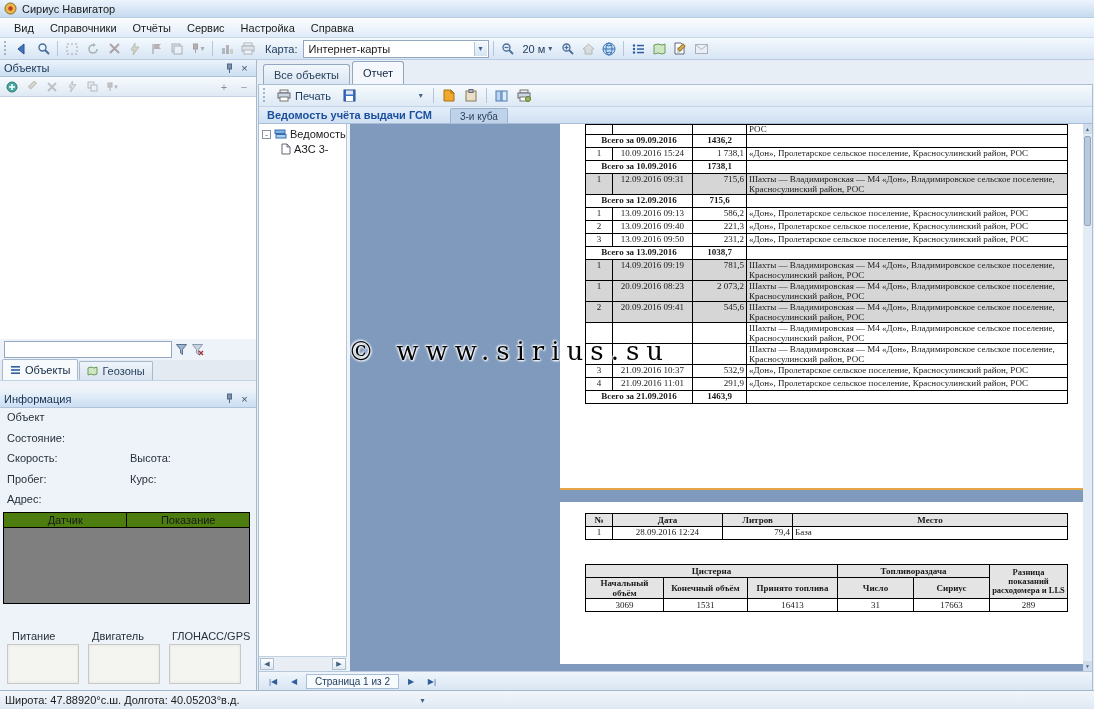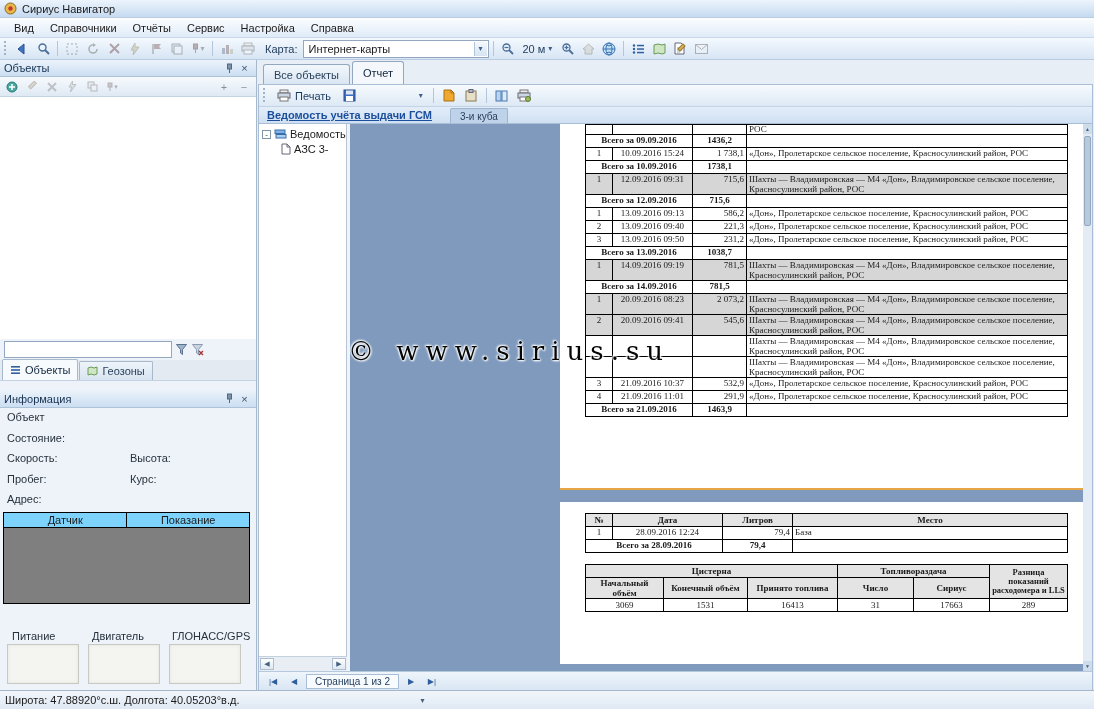--- a/index.html
+++ b/index.html
@@ -34,34 +34,34 @@
   .obj-list{left:0;top:37px;width:100%;height:242px;background:#ffffff;}
   .obj-search{left:0;top:279px;width:100%;height:21px;display:flex;align-items:center;gap:3px;padding:0 4px;}
   .obj-search input{width:168px;height:17px;border:1px solid #93a8c0;background:#fff;font-family:"Liberation Sans",sans-serif;font-size:11px;padding:0 3px;}
   .obj-tabs{left:0;top:300px;width:100%;height:21px;background:#e4eaf2;border-bottom:1px solid #c3d3e4;display:flex;align-items:flex-end;padding-left:2px;gap:1px;}
   .otab{height:19px;display:flex;align-items:center;gap:4px;padding:0 7px;border:1px solid #a9b9cc;border-bottom:none;background:linear-gradient(#eef4fa,#d8e4f0);font-size:11px;color:#2a415c;border-radius:2px 2px 0 0;}
   .otab.active{background:#f7fafd;height:21px;color:#10253d;}
   .ihead{left:0;top:330px;width:100%;height:18px;}
   .ilab{position:absolute;color:#27313c;}
   .sensor-wrap{left:3px;top:452px;width:247px;}
   .sensor-tbl{border-collapse:collapse;width:247px;}
-  .sensor-tbl th{border:1px solid #000;font-weight:normal;background:#7dd3fc;height:15px;font-size:11px;}
+  .sensor-tbl th{border:1px solid #000;font-weight:normal;background:#4d7c0f;height:15px;font-size:11px;}
   .sensor-body{width:247px;height:76px;background:#7f7f7f;border:1px solid #000;border-top:none;}
   .indlab{position:absolute;color:#27313c;}
   .indbox{position:absolute;width:72px;height:40px;background:#f4f4f1;border:1px solid #c9c9c4;box-shadow:inset 0 0 3px #e0e0dc;}
 
   
   .rtabs{left:258px;top:60px;height:24px;display:flex;align-items:flex-end;gap:2px;padding-left:5px;}
   .rtab{height:20px;display:flex;align-items:center;padding:0 10px;border:1px solid #93a8c0;border-bottom:none;border-radius:3px 3px 0 0;background:linear-gradient(#f2f7fc,#d9e6f3);color:#2a415c;}
   .rtab.active{height:23px;background:#f4f8fc;color:#10253d;}
   .rframe{left:258px;top:84px;width:835px;height:606px;background:#eef4fa;border:1px solid #a9bdd6;}
   .rtoolbar{left:0;top:0;width:100%;height:22px;background:linear-gradient(#f6fafd,#dde9f5);border-bottom:1px solid #c3d3e4;display:flex;align-items:center;gap:2px;padding:0 2px;}
   .rbtn{height:19px;display:flex;align-items:center;gap:4px;padding:0 5px;border-radius:2px;color:#1c3least5;}
   .rtitle{left:0;top:22px;width:100%;height:17px;background:linear-gradient(#e4eefa,#cfe0f2);border-bottom:1px solid #a9bdd6;display:flex;align-items:flex-end;}
-  .doc-title{color:#1b4f9e;font-weight:bold;padding:0 8px 2px 8px;text-decoration:underline;}
+  .doc-title{color:#1b4f9e;font-weight:bold;padding:0 8px 2px 8px;}
   .doc-tab{height:15px;display:flex;align-items:center;padding:0 9px;background:#bed3ea;border:1px solid #9db4cf;border-bottom:none;border-radius:2px 2px 0 0;font-size:10px;color:#2a415c;margin-left:10px;}
   .rcontent{left:0;top:39px;width:833px;height:547px;}
   .tree{left:0;top:0;width:88px;height:547px;background:#fff;border-right:1px solid #b6c4d4;}
   .tnode{display:flex;align-items:center;gap:3px;white-space:nowrap;overflow:hidden;}
   .texp{width:9px;height:9px;border:1px solid #8396a8;background:#fff;font-size:8px;line-height:7px;text-align:center;color:#333;flex:0 0 auto;}
   .hscroll{position:absolute;left:0;bottom:0;width:88px;height:15px;background:#e9eef5;border-top:1px solid #c3d0de;display:flex;align-items:center;justify-content:space-between;padding:0 1px;}
   .scrbtn{width:14px;height:12px;background:linear-gradient(#fdfefe,#dfe8f2);border:1px solid #aebfd2;display:flex;align-items:center;justify-content:center;font-size:7px;color:#44617f;}
   .viewport{left:91px;top:0;width:733px;height:673px;background:#7f9abd;overflow:hidden;}
   .vscroll{left:824px;top:0;width:9px;height:547px;background:#e3ebf4;display:flex;flex-direction:column;justify-content:space-between;align-items:center;}
   .vthumb{position:absolute;left:825px;top:12px;width:7px;height:90px;background:#b9c9dc;border:1px solid #93a8c0;border-radius:2px;}
@@ -540,25 +540,20 @@
                 <td class="c-center" colspan="2">Всего за 13.09.2016</td>
                 <td class="c-center">1038,7</td>
                 <td class="c-place"></td>
               </tr>
               <tr class="row-data row-gray">
                 <td class="c-center">1</td>
                 <td class="c-center">14.09.2016 09:19</td>
                 <td class="c-right">781,5</td>
                 <td class="c-place">Шахты — Владимировская — М4 «Дон», Владимировское сельское поселение, Красносулинский район, РОС</td>
               </tr>
-              <tr class="row-total">
-                <td class="c-center" colspan="2">Всего за 14.09.2016</td>
-                <td class="c-center">781,5</td>
-                <td class="c-place"></td>
-              </tr>
               <tr class="row-data row-gray">
                 <td class="c-center">1</td>
                 <td class="c-center">20.09.2016 08:23</td>
                 <td class="c-right">2 073,2</td>
                 <td class="c-place">Шахты — Владимировская — М4 «Дон», Владимировское сельское поселение, Красносулинский район, РОС</td>
               </tr>
               <tr class="row-data row-gray">
                 <td class="c-center">2</td>
                 <td class="c-center">20.09.2016 09:41</td>
                 <td class="c-right">545,6</td>
@@ -612,25 +607,20 @@
               <th>Литров</th>
               <th>Место</th>
             </tr>
           </thead>
           <tbody>
               <tr class="row-data">
                 <td class="c-center">1</td>
                 <td class="c-center">28.09.2016 12:24</td>
                 <td class="c-right">79,4</td>
                 <td class="c-place">База</td>
-              </tr>
-              <tr class="row-total">
-                <td class="c-center" colspan="2">Всего за 28.09.2016</td>
-                <td class="c-center">79,4</td>
-                <td class="c-place"></td>
               </tr>
             </tbody>
         </table>
 
         <table class="rt" style="position:absolute;left:25px;top:62px;">
           <colgroup>
               <col style="width:78px;">
               <col style="width:84px;">
               <col style="width:90px;">
               <col style="width:76px;">

